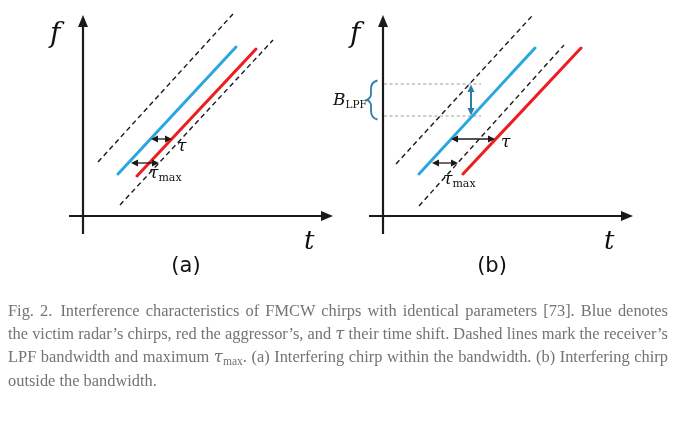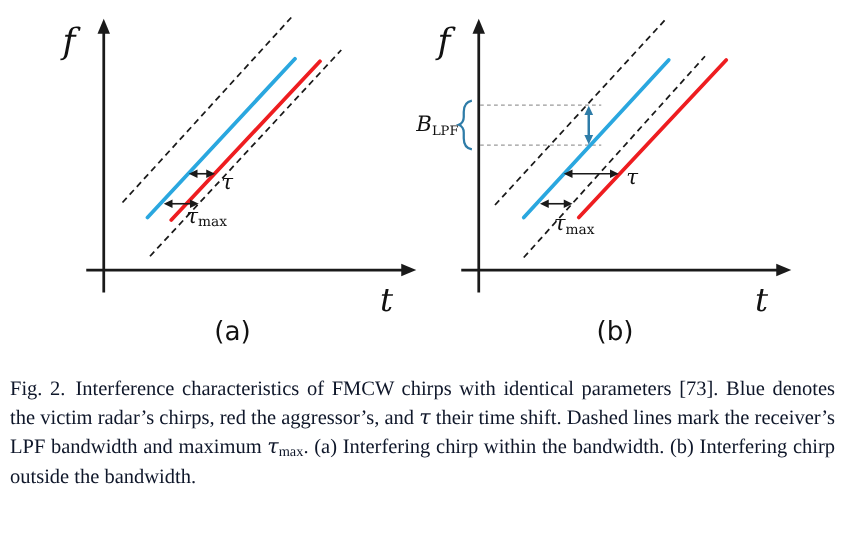--- a/index.html
+++ b/index.html
@@ -13,21 +13,21 @@
   .panel-label{font-family:"DejaVu Sans", sans-serif;font-size:21px;}
   .axis{stroke:#1a1a1a;stroke-width:2.2;fill:none;}
   .axis-head{fill:#1a1a1a;stroke:none;}
   .dashline{stroke:#1a1a1a;stroke-width:1.4;stroke-dasharray:5 3.5;fill:none;}
   .chirp{stroke-width:3;stroke-linecap:round;fill:none;}
   .measure{stroke:#1a1a1a;stroke-width:1.3;fill:none;}
   .measure-head{fill:#1a1a1a;stroke:none;}
   .grayguide{stroke:#9a9a9a;stroke-width:1;stroke-dasharray:3 2.6;fill:none;}
   .caption{
     position:absolute;left:8px;width:660px;top:299px;
-    font-size:16.4px;line-height:23.2px;text-align:justify;color:#0f172a;
+    font-size:16.4px;line-height:23.2px;text-align:justify;color:#737373;
   }
   .caption .figlabel{margin-right:8px;}
   .caption i{font-style:italic;font-family:"DejaVu Serif", serif;}
   .caption sub{font-size:11.5px;line-height:0;vertical-align:-3px;}
 </style>
 </head>
 <body>
 
 <svg class="fig" width="675" height="292" viewBox="0 0 675 292">
 

